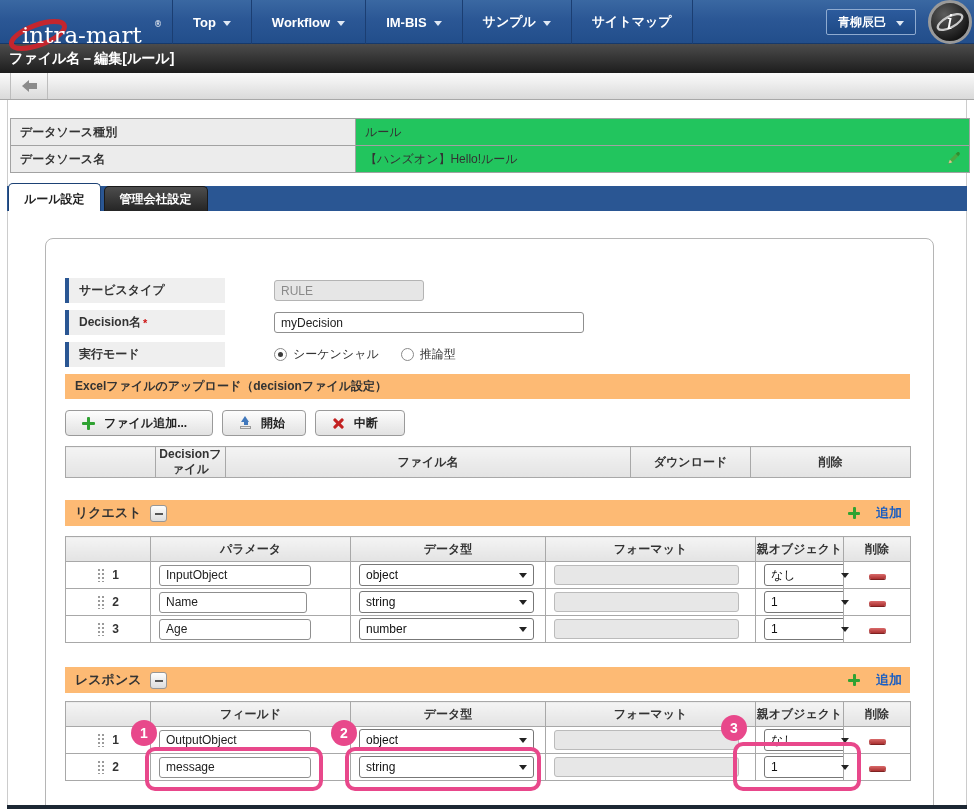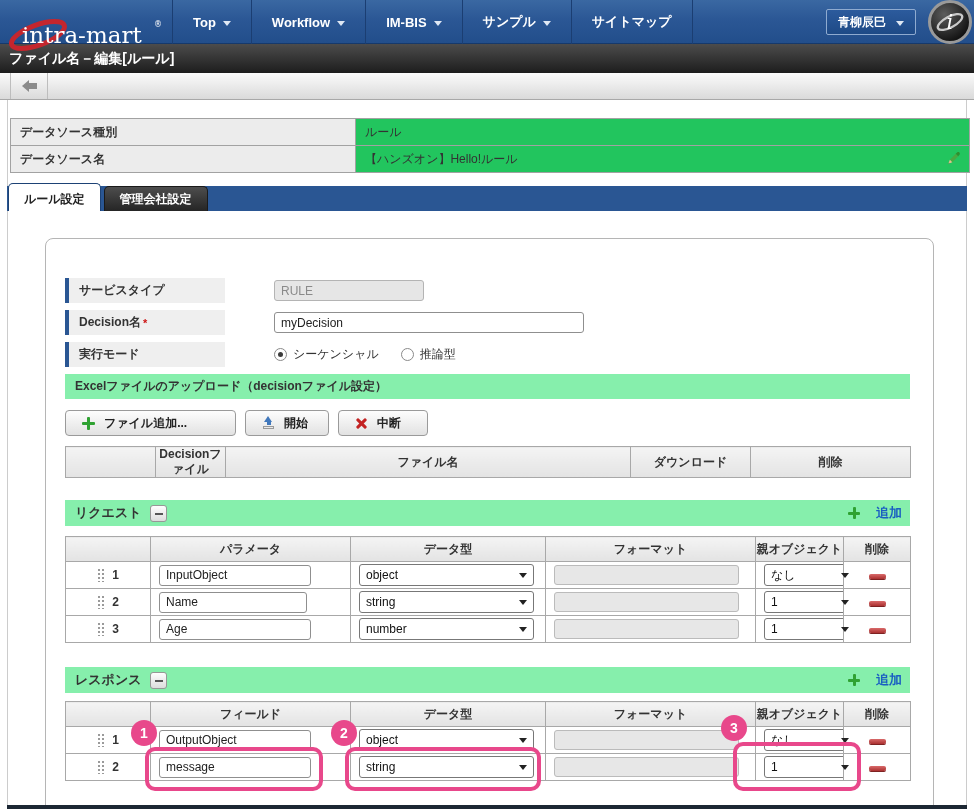--- a/index.html
+++ b/index.html
@@ -90,21 +90,21 @@
   input.txt:disabled, .txt.disabled { background:#e6e6e6; border-color:#b4b4b4; color:#8a8a8a; }
   .w150 { width:150px; } .w275 { width:310px; }
   .radio-group { display:flex; align-items:center; gap:22px; font-size:12px; }
   .radio-opt { display:flex; align-items:center; gap:6px; }
   .radio { width:13px; height:13px; border:1px solid #8a8a8a; border-radius:50%;
     background:#fff; position:relative; }
   .radio.checked::after { content:""; position:absolute; left:3px; top:3px;
     width:5px; height:5px; border-radius:50%; background:#3c3c3c; }
 
   
-  .section-bar { width:845px; height:25px; background:#86efac; display:flex;
+  .section-bar { width:845px; height:25px; background:#fdba74; display:flex;
     align-items:center; padding:0 8px 0 10px; font-size:12px; font-weight:bold; }
   .excel-bar { margin-top:7px; }
   .group-bar { height:26px; font-size:13px; }
   .minus-btn { width:17px; height:17px; margin-left:8px; border:1px solid #979797;
     border-radius:3px; background:linear-gradient(#fefefe,#dcdcdc); position:relative; }
   .minus-btn::after { content:""; position:absolute; left:4px; top:7px; width:8px; height:2px; background:#555; }
   .add-link { margin-left:auto; display:flex; align-items:center; gap:16px;
     color:#1a5ec2; font-size:13px; font-weight:bold; cursor:pointer; }
 
   
@@ -287,21 +287,21 @@
         <span>推論型</span>
       </span>
     </div>
   </div>
 
   <div class="section-bar excel-bar">
     <span>Excelファイルのアップロード（decisionファイル設定）</span>
   </div>
 
   <div class="btn-row">
-    <div class="btn" style="width:171px">
+    <div class="btn" style="width:148px">
       <span class="plus-icon"></span>
       <span>ファイル追加...</span>
     </div>
     <div class="btn" style="width:84px">
       <span class="up-icon">
           <i class="up-base"></i>
         </span>
       <span>開始</span>
     </div>
     <div class="btn" style="width:90px">

